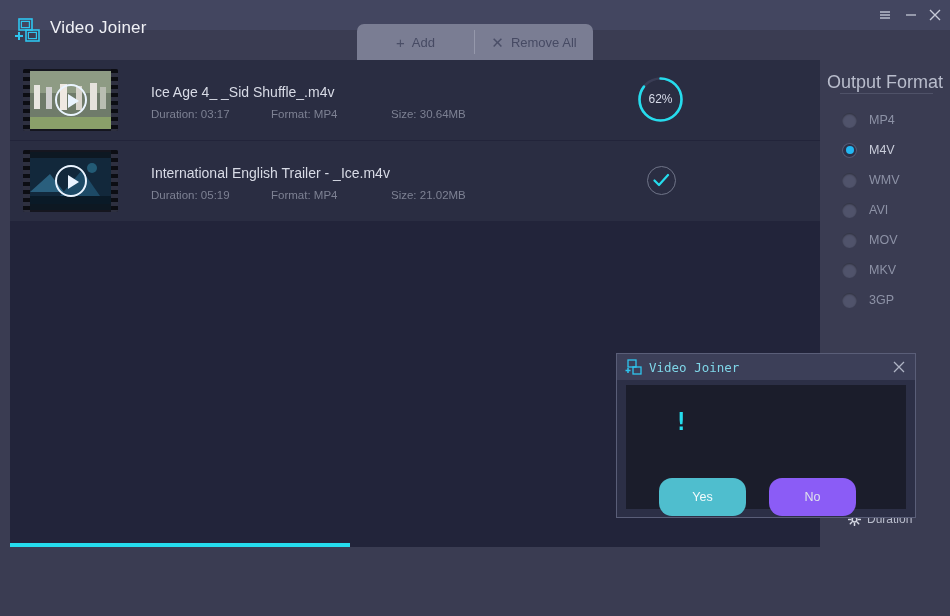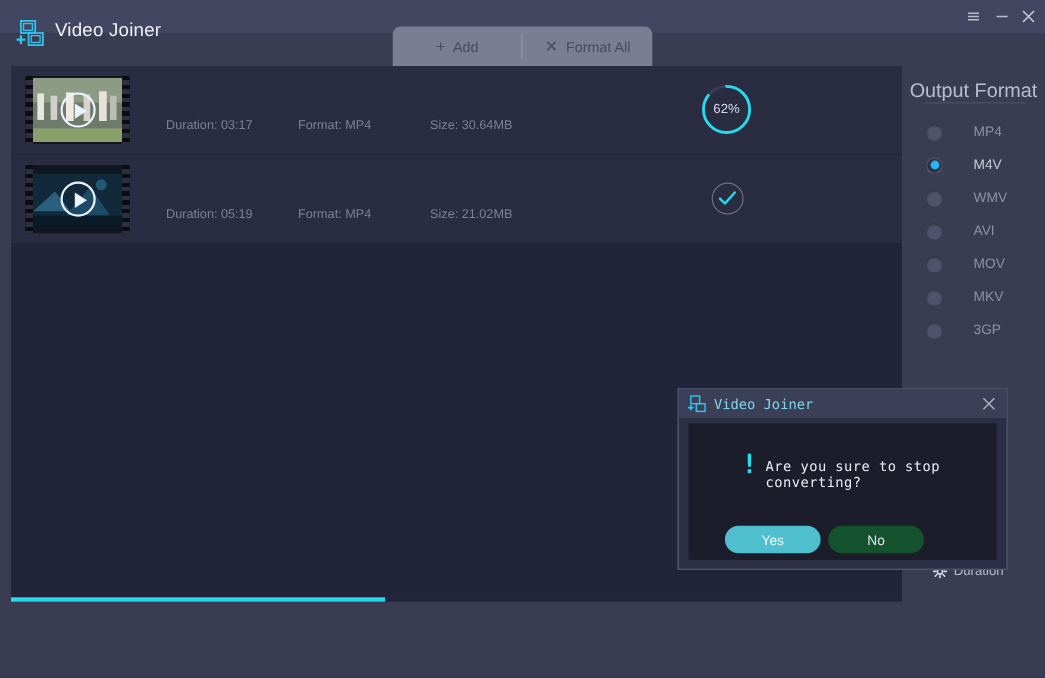--- a/index.html
+++ b/index.html
@@ -69,21 +69,21 @@
   .done{position:absolute;left:647px;top:166px;width:29px;height:29px;
         border:1.6px solid #6f7488;border-radius:50%;box-sizing:border-box;}
   .done svg{position:absolute;left:5px;top:6px;}
 
   
   .fmtpanel{position:absolute;left:820px;top:60px;width:130px;height:483px;background:#3a3c52;}
   .fmt-title{position:absolute;left:0;top:12px;width:130px;text-align:center;
              font-size:18px;color:#b9bdcc;}
   .fmt-ul{position:absolute;left:20px;top:33px;width:93px;height:1px;background:#4f5268;}
   .fmt-item{position:absolute;left:22px;height:20px;display:flex;align-items:center;
-            gap:28px;cursor:pointer;}
+            gap:12px;cursor:pointer;}
   .radio{width:15px;height:15px;border-radius:50%;background:#50536b;flex:none;
          box-shadow:inset 0 1px 2px rgba(0,0,0,.45);position:relative;}
   .fmt-item.sel .radio{background:#2d3047;box-shadow:inset 0 0 0 1px #565a73;}
   .fmt-item.sel .radio:after{content:"";position:absolute;left:3.5px;top:3.5px;
          width:8px;height:8px;border-radius:50%;background:#23b7f2;}
   .fmt-label{font-size:12.5px;color:#8d92a6;}
   .fmt-item.sel .fmt-label{color:#c8ccd9;}
 
   .settings{position:absolute;left:848px;top:512px;display:flex;align-items:center;gap:6px;
             font-size:12px;color:#b8bccb;cursor:pointer;}
@@ -101,25 +101,25 @@
           font-family:"DejaVu Sans Mono", monospace;}
   .dlg-tb{position:absolute;left:0;top:0;width:298px;height:26px;background:#3c3f58;}
   .dlg-logo{position:absolute;left:8px;top:5px;width:18px;height:17px;}
   .dlg-title{position:absolute;left:32px;top:6px;font-size:12.5px;color:#7fd6e8;}
   .dlg-x{position:absolute;right:8px;top:5px;width:16px;height:16px;cursor:pointer;}
   .dlg-body{position:absolute;left:9px;top:31px;width:280px;height:124px;background:#1b1d2b;}
   .dlg-bang{position:absolute;left:57px;top:56px;width:8px;font-size:24px;line-height:1;
             color:#25dced;font-weight:bold;text-align:center;}
   .dlg-msg{position:absolute;left:79px;top:62px;font-size:12.5px;color:#e9ecf3;
            letter-spacing:.4px;}
-  .dlg-btn{position:absolute;top:124px;width:87px;height:25px;border-radius:13px;
+  .dlg-btn{position:absolute;top:124px;width:87px;height:38px;border-radius:13px;
            display:flex;align-items:center;justify-content:center;font-size:12.5px;
            cursor:pointer;font-family:"Liberation Sans", sans-serif;}
   #dlg-yes{left:42px;background:#4fbece;color:#f2fbfd;}
-  #dlg-no{left:136px;background:#14532d;color:#dfe2ec;}
+  #dlg-no{left:152px;background:#8b5cf6;color:#dfe2ec;}
 </style>
 </head>
 <body>
 
 <div id="app">
 
   <div class="titlebar">
     <svg class="logo" viewBox="0 0 28 26">
       <rect x="5" y="1" width="13" height="11" fill="none" stroke="#2ec5ef" stroke-width="1.6"></rect>
       <rect x="7.4" y="3.4" width="8" height="6.2" fill="none" stroke="#2ec5ef" stroke-width="1.2"></rect>
@@ -147,21 +147,21 @@
   </div>
 
   <div class="tabpanel">
     <div class="tab" id="tab-add">
       <span class="gl">+</span>
       <span>Add</span>
     </div>
     <div class="tabdiv"></div>
     <div class="tab" id="tab-remove">
       <span class="gl">✕</span>
-      <span>Format All</span>
+      <span>Remove All</span>
     </div>
   </div>
 
   <div class="listarea">
 
     <div class="row" id="row-0">
       <div class="thumb">
         <div class="frame">
           <svg width="81" height="58" viewBox="0 0 81 58">
             <rect width="81" height="58" fill="#9aa68c"></rect>
@@ -173,20 +173,21 @@
             <rect x="30" y="13" width="7" height="26" fill="#efe9e2"></rect>
             <rect x="46" y="15" width="6" height="24" fill="#d8d4cd"></rect>
             <rect x="60" y="12" width="7" height="27" fill="#e5e2dc"></rect>
             <rect x="70" y="16" width="6" height="22" fill="#b9bdb2"></rect>
           </svg>
         </div>
         <div class="perf l"></div>
         <div class="perf r"></div>
         <div class="play"></div>
       </div>
+      <div class="fname">Ice Age 4_ _Sid Shuffle_.m4v</div>
       <div class="meta m-dur">Duration: 03:17</div>
       <div class="meta m-fmt">Format: MP4</div>
       <div class="meta m-size">Size: 30.64MB</div>
     </div>
 
     <div class="row" id="row-1">
       <div class="thumb">
         <div class="frame">
           <svg width="81" height="58" viewBox="0 0 81 58">
             <rect width="81" height="58" fill="#0d1822"></rect>
@@ -194,20 +195,21 @@
             <path d="M0 40 L20 22 L34 40 Z" fill="#2a5f7d"></path>
             <path d="M30 44 L52 18 L70 44 Z" fill="#1d4a66"></path>
             <rect x="0" y="44" width="81" height="8" fill="#0a1a27"></rect>
             <circle cx="62" cy="16" r="5" fill="#2f7d9c" opacity=".6"></circle>
           </svg>
         </div>
         <div class="perf l"></div>
         <div class="perf r"></div>
         <div class="play"></div>
       </div>
+      <div class="fname">International English Trailer - _Ice.m4v</div>
       <div class="meta m-dur">Duration: 05:19</div>
       <div class="meta m-fmt">Format: MP4</div>
       <div class="meta m-size">Size: 21.02MB</div>
     </div>
   </div>
 
   <svg class="ring" viewBox="0 0 47 47">
     <circle cx="23.5" cy="23.5" r="21" fill="none" stroke="#3a3d55" stroke-width="2.6"></circle>
     <circle id="ring-arc" cx="23.5" cy="23.5" r="21" fill="none" stroke="#25dced" stroke-width="2.6" stroke-linecap="round" transform="rotate(-90 23.5 23.5)" stroke-dasharray="112.15485773315562 131.94689145077132"></circle>
   </svg>
@@ -285,18 +287,17 @@
       </svg>
       <div class="dlg-title">Video Joiner</div>
       <div class="dlg-x">
         <svg viewBox="0 0 16 16">
             <path d="M3 3l10 10M13 3L3 13" stroke="#aeb3c4" stroke-width="1.3"></path>
           </svg>
       </div>
     </div>
     <div class="dlg-body"></div>
     <div class="dlg-bang">!</div>
-    <div class="dlg-msg">Are you sure to stop converting?</div>
     <div class="dlg-btn" id="dlg-yes">Yes</div>
     <div class="dlg-btn" id="dlg-no">No</div>
   </div>
 
 </div>
 
 </body></html>

